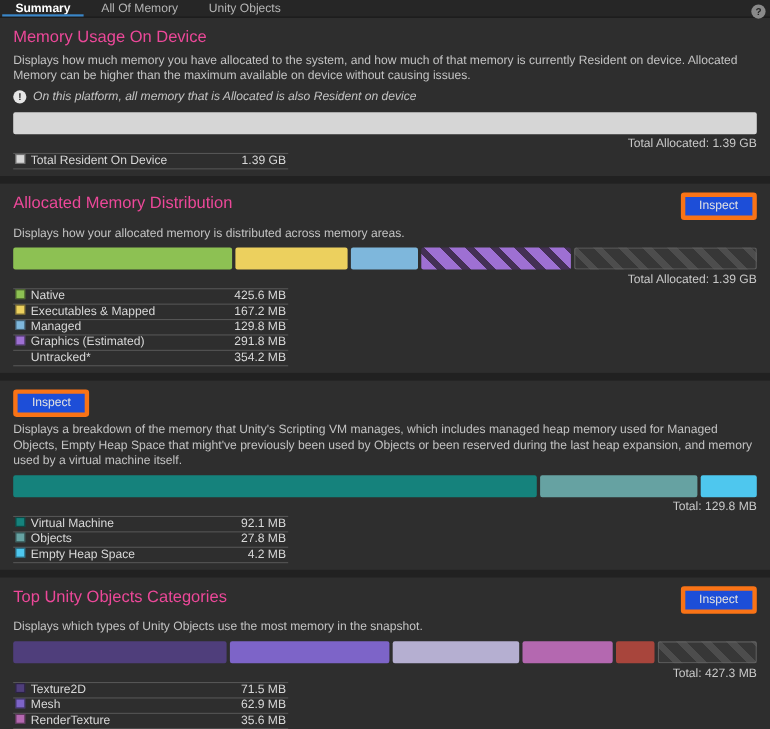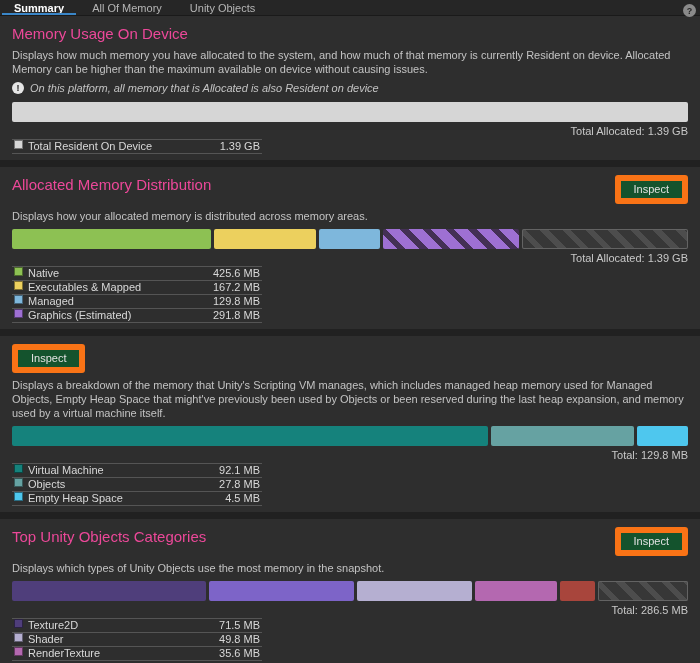--- a/index.html
+++ b/index.html
@@ -58,22 +58,22 @@
     justify-content: space-between;
     margin-bottom: 5px;
   }
   .section-title {
     font-size: 15px;
     font-weight: normal;
     color: #ec4899;
     line-height: 19px;
   }
   .inspect-btn {
-    background: #14532d;
-    border: 6px solid #f97316;
+    background: #1d4ed8;
+    border: 4px solid #f97316;
     border-radius: 3px;
     color: #e2e2e2;
     font-size: 11px;
     font-family: "Liberation Sans", sans-serif;
     padding: 2px 13px;
     line-height: 13px;
   }
   .section-desc {
     font-size: 11px;
     line-height: 14px;
@@ -203,20 +203,25 @@
       <div class="legend-row">
         <span class="swatch" style="background: rgb(126, 183, 220);"></span>
         <span class="legend-label">Managed</span>
         <span class="legend-value">129.8 MB</span>
       </div>
       <div class="legend-row">
         <span class="swatch" style="background: rgb(158, 112, 211);"></span>
         <span class="legend-label">Graphics (Estimated)</span>
         <span class="legend-value">291.8 MB</span>
       </div>
+      <div class="legend-row">
+        <span class="swatch empty"></span>
+        <span class="legend-label">Untracked*</span>
+        <span class="legend-value">354.2 MB</span>
+      </div>
     </div>
 </div>
 
 <div class="section">
   <div class="title-row">
     <button class="inspect-btn">Inspect</button>
   </div>
   <div class="section-desc">Displays a breakdown of the memory that Unity's Scripting VM manages, which includes managed heap memory used for Managed Objects, Empty Heap Space that might've previously been used by Objects or been reserved during the last heap expansion, and memory used by a virtual machine itself.</div>
   <div class="bar">
       <div class="seg" style="flex-grow: 92.1; background: rgb(21, 130, 124);"></div>
@@ -231,50 +236,50 @@
         <span class="legend-value">92.1 MB</span>
       </div>
       <div class="legend-row">
         <span class="swatch" style="background: rgb(102, 162, 162);"></span>
         <span class="legend-label">Objects</span>
         <span class="legend-value">27.8 MB</span>
       </div>
       <div class="legend-row">
         <span class="swatch" style="background: rgb(78, 199, 238);"></span>
         <span class="legend-label">Empty Heap Space</span>
-        <span class="legend-value">4.5 MB</span>
+        <span class="legend-value">4.2 MB</span>
       </div>
     </div>
 </div>
 
 <div class="section">
   <div class="title-row">
     <div class="section-title">Top Unity Objects Categories</div>
     <button class="inspect-btn">Inspect</button>
   </div>
   <div class="section-desc">Displays which types of Unity Objects use the most memory in the snapshot.</div>
   <div class="bar">
       <div class="seg" style="flex-grow: 84; background: rgb(79, 62, 123);"></div>
       <div class="seg" style="flex-grow: 62.9; background: rgb(125, 100, 200);"></div>
       <div class="seg" style="flex-grow: 49.8; background: rgb(181, 175, 209);"></div>
       <div class="seg" style="flex-grow: 35.6; background: rgb(180, 104, 176);"></div>
       <div class="seg" style="flex-grow: 15.2; background: rgb(168, 69, 60);"></div>
       <div class="seg" style="flex-grow: 39; background: repeating-linear-gradient(45deg, rgb(55, 55, 55) 0px, rgb(55, 55, 55) 10px, rgb(77, 77, 77) 10px, rgb(77, 77, 77) 16px); box-shadow: rgb(99, 99, 99) 0px 0px 0px 1px inset;"></div>
     </div>
-  <div class="total-label">Total: 286.5 MB</div>
+  <div class="total-label">Total: 427.3 MB</div>
   <div class="legend">
       <div class="legend-row">
         <span class="swatch" style="background: rgb(79, 62, 123);"></span>
         <span class="legend-label">Texture2D</span>
         <span class="legend-value">71.5 MB</span>
       </div>
       <div class="legend-row">
-        <span class="swatch" style="background: rgb(181, 175, 209);"></span>
-        <span class="legend-label">Shader</span>
-        <span class="legend-value">49.8 MB</span>
+        <span class="swatch" style="background: rgb(125, 100, 200);"></span>
+        <span class="legend-label">Mesh</span>
+        <span class="legend-value">62.9 MB</span>
       </div>
       <div class="legend-row">
         <span class="swatch" style="background: rgb(180, 104, 176);"></span>
         <span class="legend-label">RenderTexture</span>
         <span class="legend-value">35.6 MB</span>
       </div>
     </div>
 </div>
 
 </body></html>

